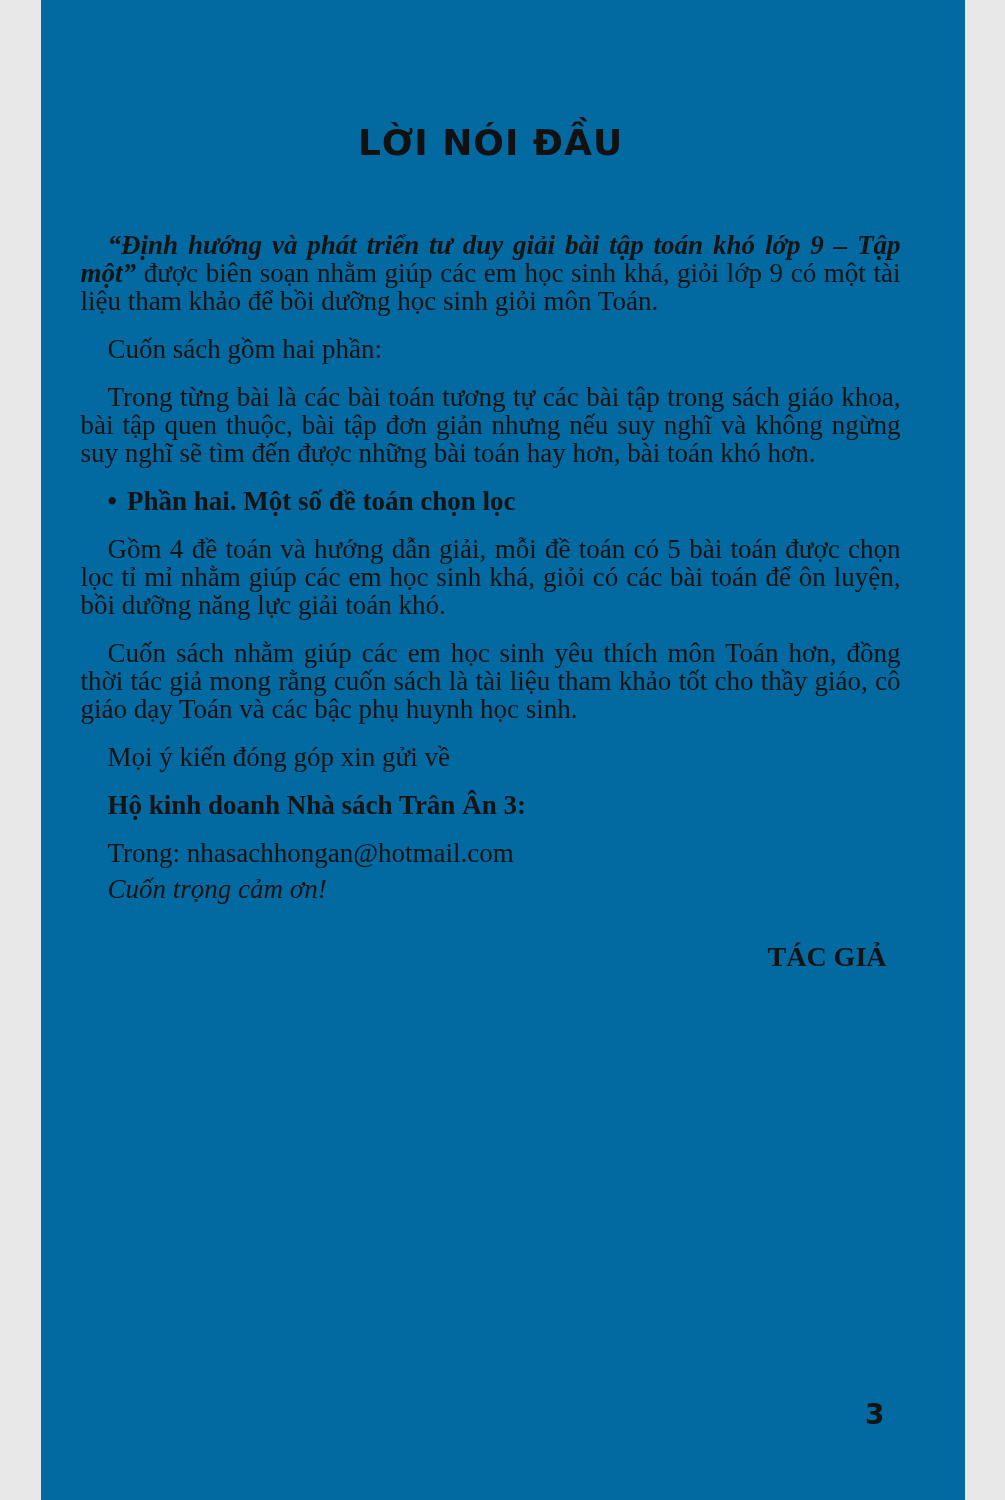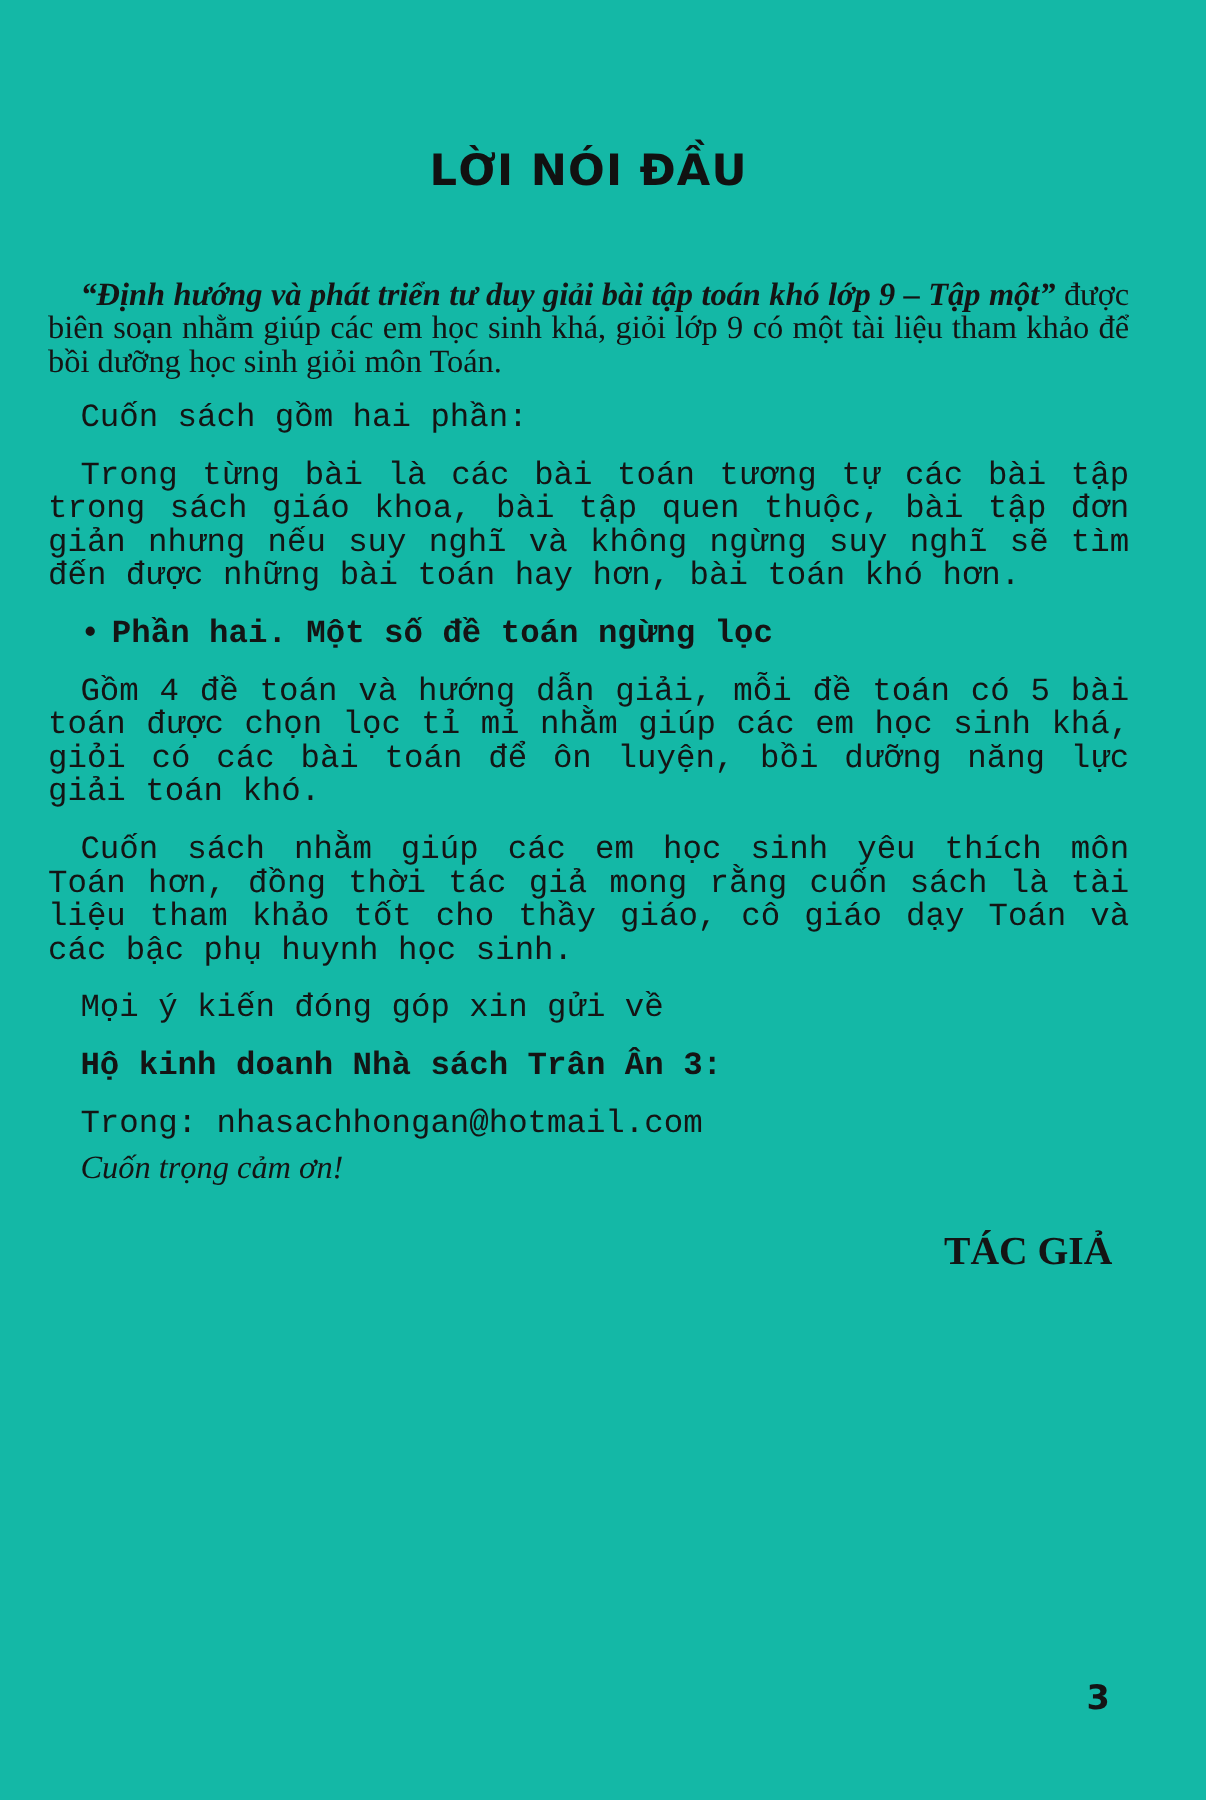--- a/index.html
+++ b/index.html
@@ -1,22 +1,22 @@
 <!DOCTYPE html>
 <html><head>
 <meta charset="utf-8">
 <style>
   * { margin: 0; padding: 0; box-sizing: border-box; }
   html, body { background: #e8e8e8; }
   .page {
     position: relative;
-    width: 1005px;
+    width: 924px;
     height: 1500px;
     margin: 0 auto;
-    background: #14b8a6;
+    background: #0369a1;
     color: #141414;
     font-family: "Liberation Serif", serif;
     padding: 122px 64px 0 40px;
     overflow: hidden;
   }
   .title {
     font-family: "DejaVu Sans", sans-serif;
     font-weight: bold;
     font-size: 36px;
     letter-spacing: 1px;
@@ -29,26 +29,26 @@
     line-height: 28px;
     text-align: justify;
     margin-bottom: 3px;
   }
   .indent { text-indent: 27px; }
   .bold { font-weight: bold; }
   .italic { font-style: italic; }
   .lead { font-weight: bold; font-style: italic; }
   .bullet-line { text-indent: 27px; font-weight: bold; }
   .bullet-marker { margin-right: 10px; }
-  .gap-before { margin-top: 20px; font-family: Liberation Mono, monospace; }
+  .gap-before { margin-top: 20px; }
   .thanks { margin-top: 8px; }
   .signature {
     text-align: right;
     font-weight: bold;
-    font-size: 33px;
+    font-size: 28px;
     margin-top: 38px;
     padding-right: 14px;
   }
   .page-number {
     position: absolute;
     right: 80px;
     top: 1398px;
     font-weight: bold;
     font-size: 28px;
     font-family: "DejaVu Sans", sans-serif;
@@ -61,21 +61,21 @@
 
   <h1 class="title">LỜI NÓI ĐẦU</h1>
 
   <p class="para indent"><span class="lead">“Định hướng và phát triển tư duy giải bài tập toán khó lớp 9 – Tập một”</span><span> được biên soạn nhằm giúp các em học sinh khá, giỏi lớp 9 có một tài liệu tham khảo để bồi dưỡng học sinh giỏi môn Toán.</span></p>
 
   <p class="para indent gap-before">Cuốn sách gồm hai phần:</p>
 
 
   <p class="para indent gap-before">Trong từng bài là các bài toán tương tự các bài tập trong sách giáo khoa, bài tập quen thuộc, bài tập đơn giản nhưng nếu suy nghĩ và không ngừng suy nghĩ sẽ tìm đến được những bài toán hay hơn, bài toán khó hơn.</p>
 
-  <p class="para bullet-line gap-before"><span class="bullet-marker">•</span><span>Phần hai. Một số đề toán ngừng lọc</span></p>
+  <p class="para bullet-line gap-before"><span class="bullet-marker">•</span><span>Phần hai. Một số đề toán chọn lọc</span></p>
 
   <p class="para indent gap-before">Gồm 4 đề toán và hướng dẫn giải, mỗi đề toán có 5 bài toán được chọn lọc tỉ mỉ nhằm giúp các em học sinh khá, giỏi có các bài toán để ôn luyện, bồi dưỡng năng lực giải toán khó.</p>
 
   <p class="para indent gap-before">Cuốn sách nhằm giúp các em học sinh yêu thích môn Toán hơn, đồng thời tác giả mong rằng cuốn sách là tài liệu tham khảo tốt cho thầy giáo, cô giáo dạy Toán và các bậc phụ huynh học sinh.</p>
 
 
   <p class="para indent gap-before">Mọi ý kiến đóng góp xin gửi về</p>
 
   <p class="para indent bold gap-before">Hộ kinh doanh Nhà sách Trân Ân 3:</p>
 

